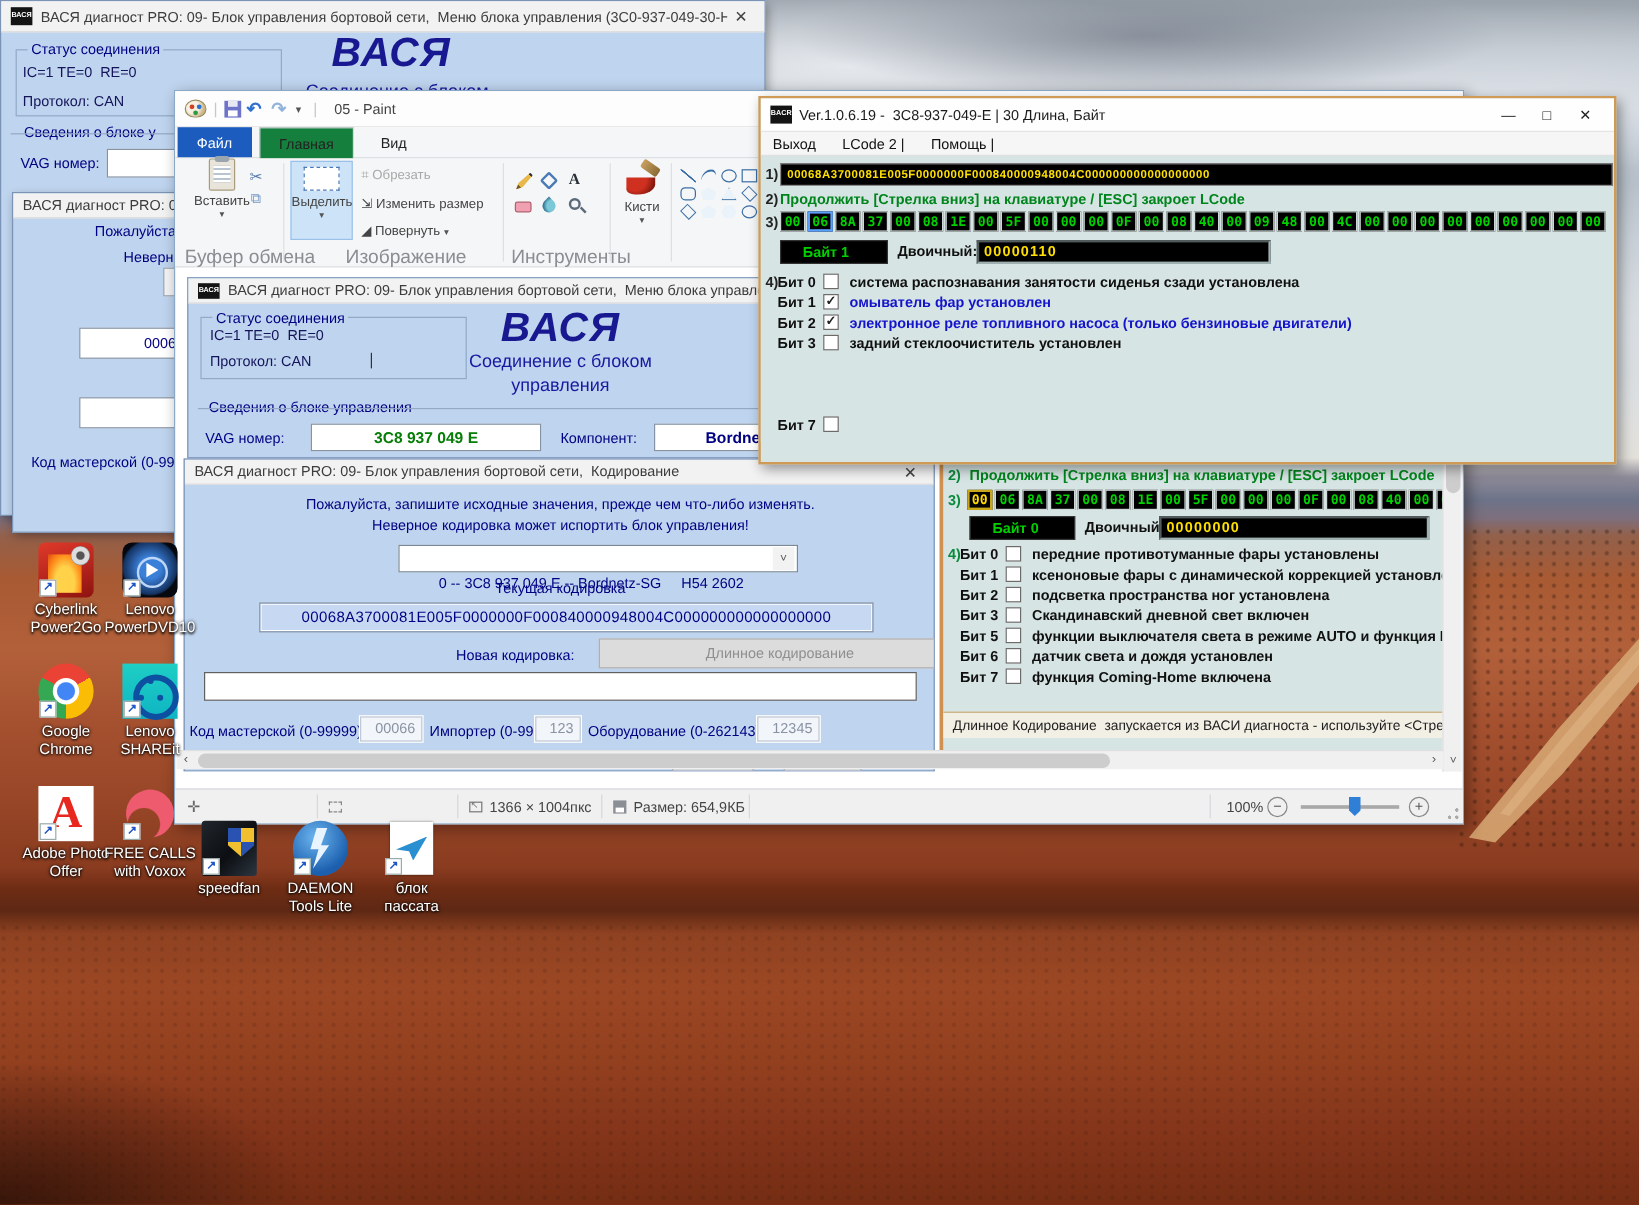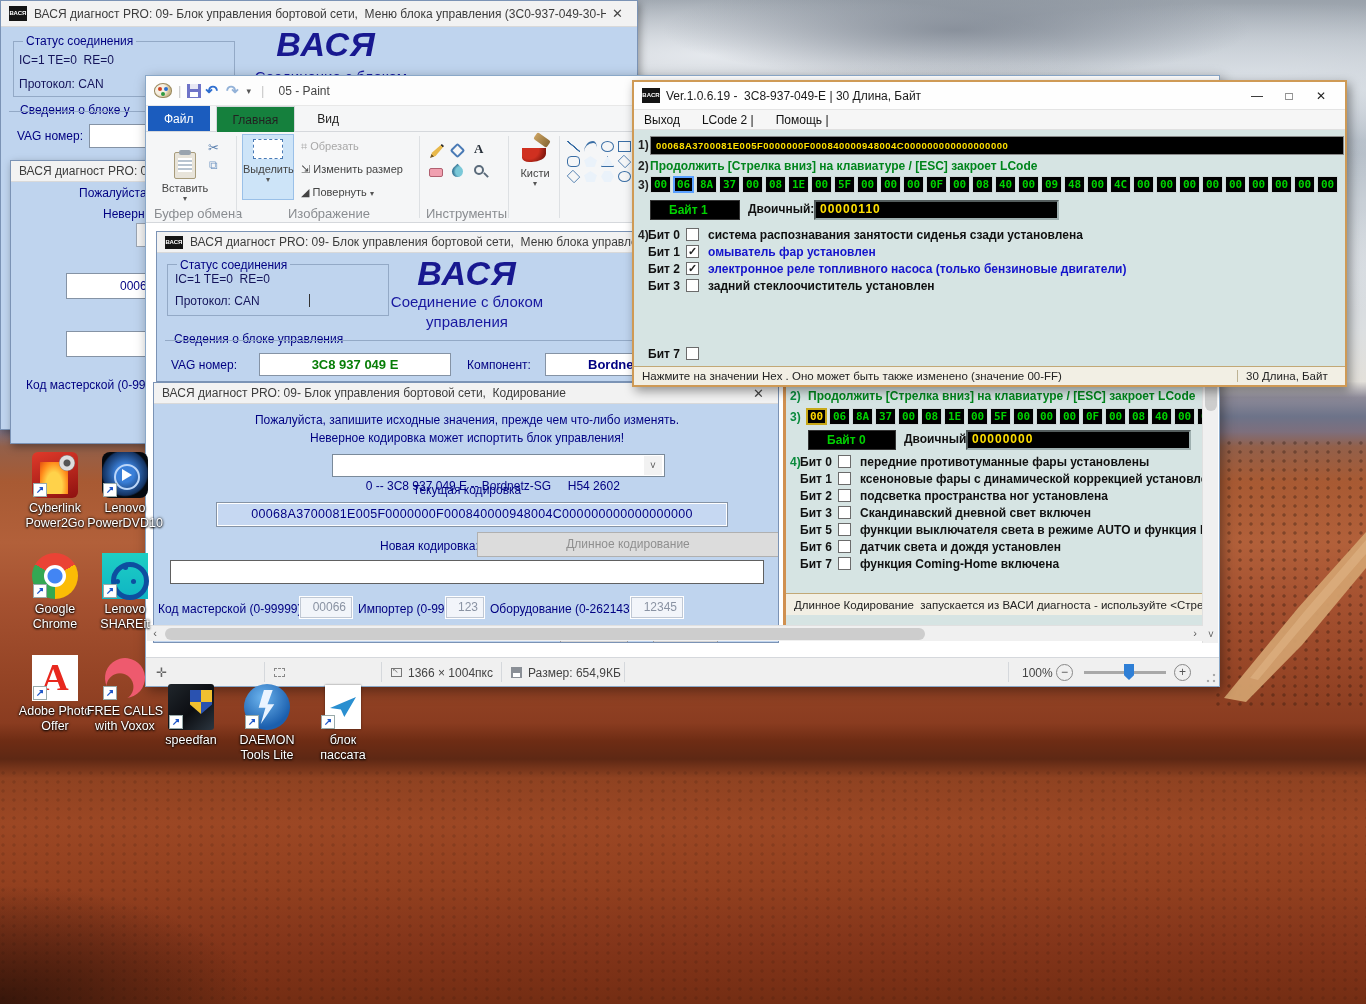--- a/index.html
+++ b/index.html
@@ -105,21 +105,21 @@
 .flop::after{content:"";position:absolute;left:3px;bottom:1px;width:8px;height:5px;background:#fff}
 .undo{color:#2f6fd0;font-size:15px;font-weight:bold;margin:0 4px}
 .redo{color:#93b2d8;font-size:15px;font-weight:bold;margin:0 4px}
 .qdrop{color:#555;font-size:9px;margin:0 4px}
 .p-tabs{height:26px;background:#f5f6f7;border-bottom:1px solid #d5d8dc;display:flex;align-items:stretch;padding-left:2px}
 .ptab{font-size:12px;color:#222;padding:0 16px;display:flex;align-items:center}
 .ptab.file{background:#1b5cbe;color:#fff}
 .ptab.active{background:#15803d;border:1px solid #d5d8dc;border-bottom:none;margin-bottom:-1px}
 .p-ribbon{position:relative;height:91px;background:#f5f6f7;border-bottom:1px solid #d5d8dc}
 .rsep{position:absolute;top:4px;bottom:4px;width:1px;background:#dde0e3}
-.rlabel{position:absolute;top:74px;font-size:13px;color:#8a8d91;white-space:nowrap}
+.rlabel{position:absolute;top:74px;font-size:16px;color:#8a8d91;white-space:nowrap}
 .ritem{position:absolute;font-size:11px;color:#444;white-space:nowrap}
 .ritem.dis{color:#a8a8a8}
 .bigbtn{position:absolute;text-align:center;font-size:11px;color:#444}
 .clipicon{width:22px;height:27px;margin:0 auto 3px;background:#e8e4da;border:1px solid #a89c7c;border-radius:2px;position:relative}
 .clipicon::before{content:"";position:absolute;left:4px;top:-3px;width:12px;height:5px;background:#9aa4ae;border-radius:2px}
 .clipicon::after{content:"";position:absolute;left:3px;top:5px;right:3px;height:14px;
  background:repeating-linear-gradient(180deg,#fff 0 2px,#b8c4d0 2px 4px)}
 .selicon{width:30px;height:20px;margin:0 auto 4px;border:1px dashed #4a7ab5;background:#fff}
 .selwrap{background:#cde4f8;border:1px solid #9ac0e8}
 .dropmark{font-size:8px;color:#555}
@@ -335,21 +335,21 @@
     <span class="qsep">|</span>
     <div class="p-title">05 - Paint</div>
   </div>
   <div class="p-tabs">
     <div class="ptab file">Файл</div>
     <div class="ptab active" style="margin-left:6px">Главная</div>
     <div class="ptab" style="margin-left:6px">Вид</div>
   </div>
   <div class="p-ribbon">
 
-    <div class="bigbtn" style="left:10px;top:20px;width:58px">
+    <div class="bigbtn" style="left:10px;top:0;width:58px">
       <div class="clipicon"></div>
       <div>Вставить</div>
       <div class="dropmark">▾</div>
     </div>
     <div class="ti scis" style="left:62px;top:8px">✂</div>
     <div class="ti copy2" style="left:63px;top:26px">⧉</div>
     <div class="rlabel" style="left:8px">Буфер обмена</div>
     <div class="rsep" style="left:90px"></div>
 
     <div class="bigbtn selwrap" style="left:96px;top:2px;width:52px;height:66px;padding-top:4px">
@@ -458,21 +458,21 @@
       </div>
       <div class="lbl" style="left:0;top:30px;width:626px;text-align:center">Пожалуйста, запишите исходные значения, прежде чем что-либо изменять.</div>
       <div class="lbl" style="left:0;top:48px;width:626px;text-align:center">Неверное кодировка может испортить блок управления!</div>
       <div class="ddrop" style="left:178px;top:71px;width:333px;height:23px">
         <span>0 -- 3C8 937 049 E -- Bordnetz-SG     H54 2602</span>
         <span class="chev">˅</span>
       </div>
       <div class="lbl" style="left:0;top:100px;width:626px;text-align:center">Текущая кодировка</div>
       <div class="curfield" style="left:62px;top:119px;width:512px;height:25px;line-height:23px">00068A3700081E005F0000000F000840000948004C000000000000000000</div>
       <div class="lbl" style="left:226px;top:156px">Новая кодировка:</div>
-      <div class="greybtn" style="left:323px;top:149px;width:302px;height:25px;line-height:23px">Длинное кодирование</div>
+      <div class="greybtn" style="left:345px;top:149px;width:302px;height:25px;line-height:23px">Длинное кодирование</div>
       <div class="wfield" style="left:16px;top:177px;width:594px;height:24px;border-color:#606060"></div>
       <div class="lbl" style="left:4px;top:219px">Код мастерской (0-99999):</div>
       <div class="numfield" style="left:146px;top:214px;width:52px;height:21px;line-height:19px">00066</div>
       <div class="lbl" style="left:204px;top:219px">Импортер (0-999):</div>
       <div class="numfield" style="left:292px;top:214px;width:38px;height:21px;line-height:19px">123</div>
       <div class="lbl" style="left:336px;top:219px">Оборудование (0-262143):</div>
       <div class="numfield" style="left:477px;top:214px;width:52px;height:21px;line-height:19px">12345</div>
       <div class="cutbtn" style="left:406px;top:254px;width:68px"></div>
       <div class="cutbtn" style="left:499px;top:254px;width:65px"></div>
     </div>
@@ -609,17 +609,13 @@
           <span class="bittext">задний стеклоочиститель установлен</span>
         </div>
       </div>
     <div class="bits" style="left:14px;top:215px;width:690px">
         <div class="bitrow">
           <span class="bitlabel">Бит 7</span>
           <span class="cb"></span>
         </div>
       </div>
   </div>
-  <div class="lc-status" style="height:19px">
-    <div class="l">Нажмите на значении Hex . Оно может быть также изменено (значение 00-FF)</div>
-    <div class="r">30 Длина, Байт</div>
-  </div>
 </div>
 
 </body></html>

